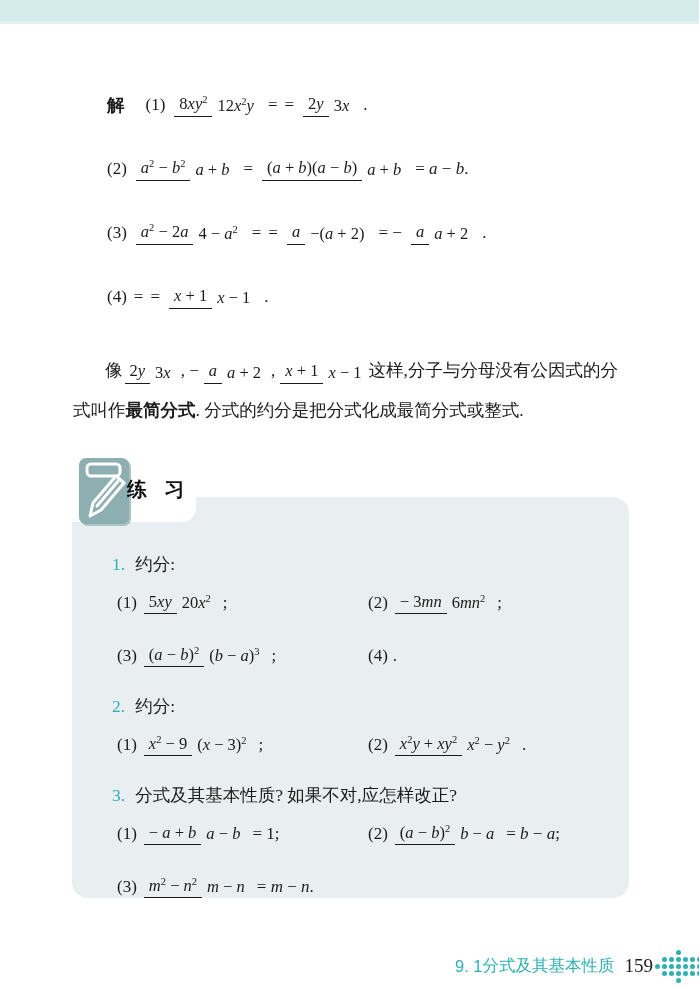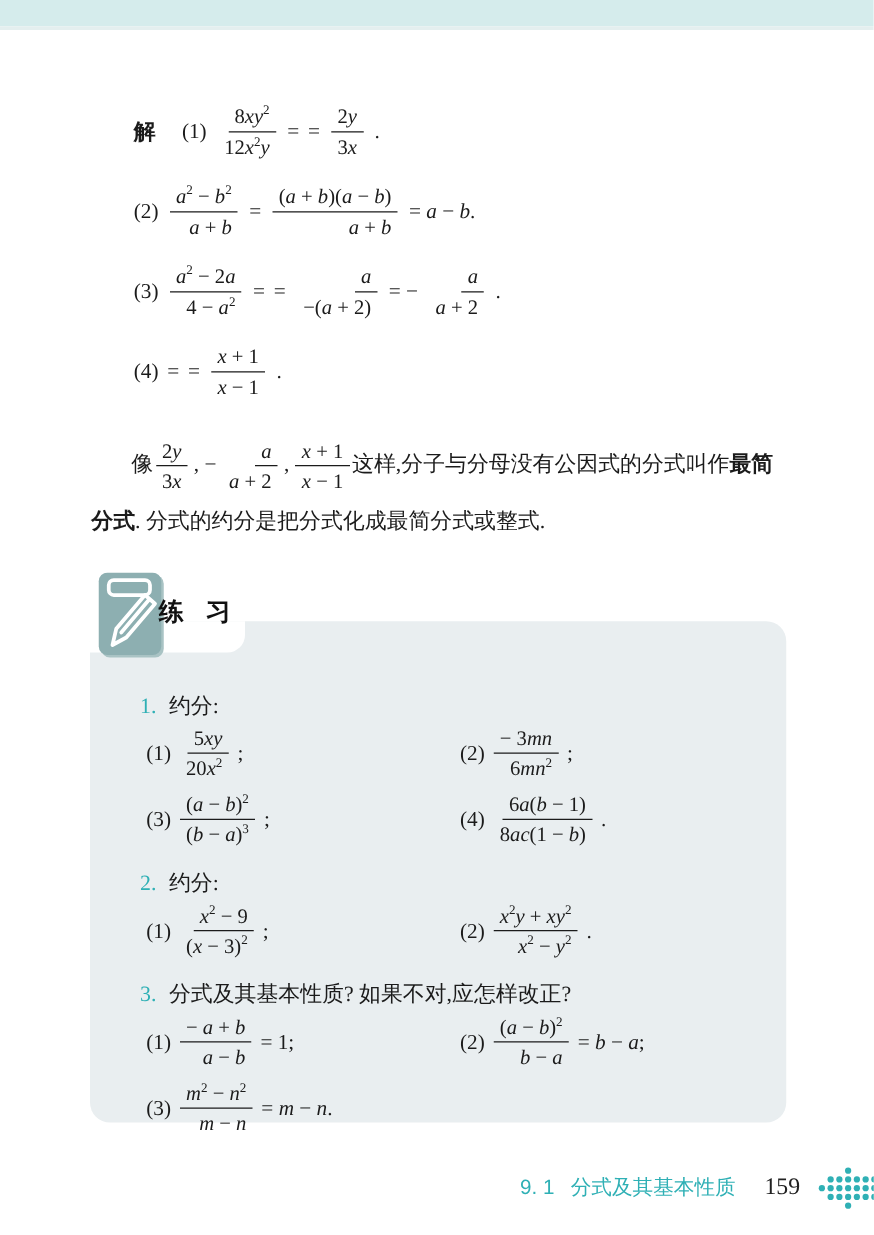--- a/index.html
+++ b/index.html
@@ -9,21 +9,21 @@
     color:#1b1b1b;overflow:hidden;
   }
   
   .band{position:absolute;left:0;top:0;width:699px;height:21px;}
   .band-edge{position:absolute;left:0;top:21px;width:699px;height:3px;}
 
   
   .mt{font-size:17px;white-space:nowrap;}
   .mt i, .frac i{font-style:italic;font-family:"Liberation Serif","DejaVu Serif",serif;}
   sup{font-size:10.5px;line-height:0;}
-  .frac{display:inline-flex;flex-direction:column;align-items:flex-end;vertical-align:middle;
+  .frac{display:inline-flex;flex-direction:row;align-items:center;vertical-align:middle;
         font-size:16.5px;line-height:1.3;margin:0 2px;}
   .frac .num{padding:0 5px 1px;border-bottom:1.3px solid #1b1b1b;white-space:nowrap;text-align:center;}
   .frac .den{padding:1px 5px 0;white-space:nowrap;text-align:center;}
   .mlabel{font-family:"Liberation Sans","DejaVu Sans",sans-serif;font-weight:bold;
           font-size:17.5px;margin-right:14px;}
   .cn{font-size:17.5px;}
   .cnb{font-size:17.5px;font-weight:bold;font-family:"Liberation Sans","DejaVu Sans",sans-serif;}
 
   
   .solution{position:absolute;left:107px;top:76px;width:570px;}
@@ -46,21 +46,21 @@
   .ex-items{position:absolute;left:96px;top:540px;width:516px;}
   .ex-head{font-size:17.5px;margin:12px 16px 0;}
   .ex-num{margin-right:10px;font-family:"Liberation Serif","DejaVu Serif",serif;}
   .ex-row{display:flex;align-items:center;min-height:53px;padding-left:21px;}
   .ex-cell{display:flex;align-items:center;gap:5px;}
   .ex-cell.left{flex:0 0 251px;}
   .ex-cell.right{flex:1;}
 
   
   .footer{position:absolute;left:0;top:928px;width:699px;height:44px;}
-  .footer-inner{position:absolute;right:0;top:0;display:flex;align-items:center;gap:13px;height:44px;text-align:right;}
+  .footer-inner{position:absolute;right:0;top:16px;display:flex;align-items:center;height:44px;text-align:right;}
   .footer-section,.footer-title{
      font-family:"Liberation Sans","DejaVu Sans",sans-serif;font-size:16.5px;}
   .footer-page{font-size:19px;color:#222;margin-left:10px;}
   .footer-dots{display:flex;flex-direction:column;gap:2px;margin-left:2px;margin-right:-3px;}
   .dot-row{display:flex;gap:2px;height:5px;}
   .dot{width:5px;height:5px;border-radius:50%;}
   .dot.off{background:transparent !important;}
 </style>
 </head>
 <body>
@@ -180,24 +180,20 @@
       <div class="ex-cell left">
         <span class="mt">(3)</span>
         <span class="frac">
           <span class="num">(<i>a</i> − <i>b</i>)<sup>2</sup></span>
           <span class="den">(<i>b</i> − <i>a</i>)<sup>3</sup></span>
         </span>
         <span class="mt">;</span>
       </div>
       <div class="ex-cell right">
         <span class="mt">(4)</span>
-        <span class="frac">
-          <span class="num">6<i>a</i>(<i>b</i> − 1)</span>
-          <span class="den">8<i>ac</i>(1 − <i>b</i>)</span>
-        </span>
         <span class="mt">.</span>
       </div>
     </div>
     <div class="ex-head"><span class="ex-num" style="color: rgb(47, 176, 181);">2.</span><span class="cn">约分:</span></div>
     <div class="ex-row">
       <div class="ex-cell left">
         <span class="mt">(1)</span>
         <span class="frac">
           <span class="num"><i>x</i><sup>2</sup> − 9</span>
           <span class="den">(<i>x</i> − 3)<sup>2</sup></span>

